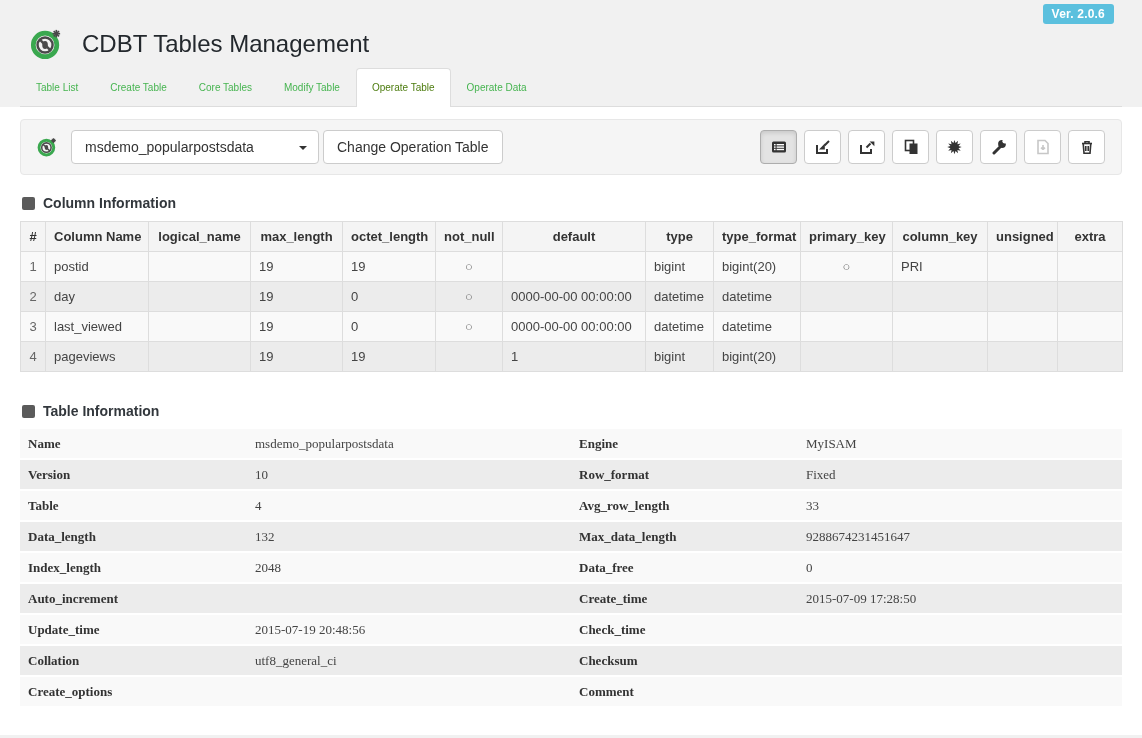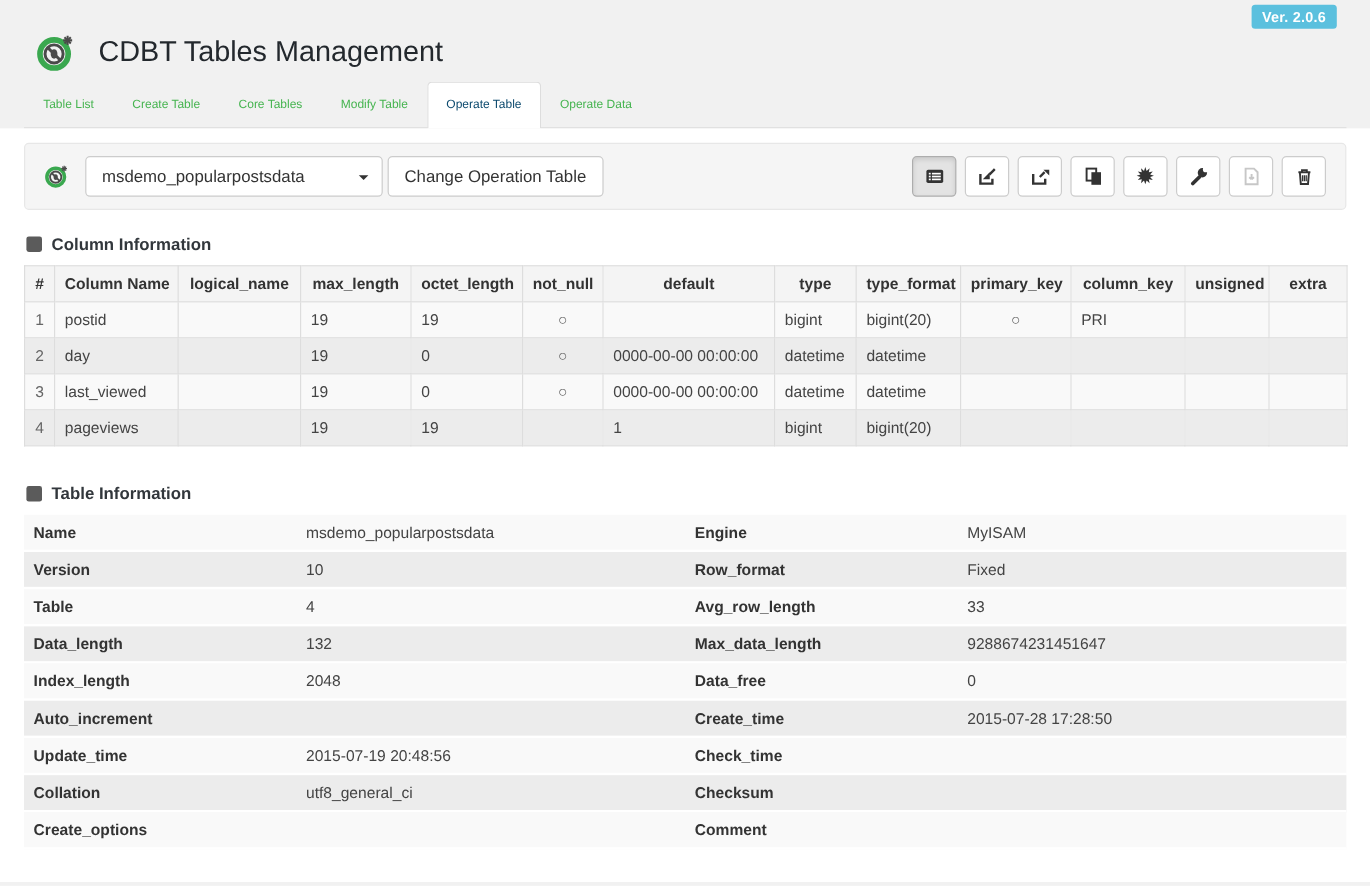--- a/index.html
+++ b/index.html
@@ -10,21 +10,21 @@
   .logo{width:32px;height:32px;margin-right:8px;flex:0 0 auto;}
   h1.page-title{font-size:24px;font-weight:400;color:#23282d;margin:12px;line-height:32px;}
   .ver-badge{position:absolute;right:28px;top:4px;background:#5bc0de;color:#fff;font-size:12px;font-weight:bold;
              padding:3px 9px;border-radius:3px;letter-spacing:.2px;}
 
   
   .tabwrap{padding:0 20px;margin-top:2px;}
   .tabs{display:flex;border-bottom:1px solid #ddd;height:38px;}
   .tab{font-size:10px;color:#46b450;padding:10px 15px;line-height:17px;cursor:pointer;text-decoration:none;
        border:1px solid transparent;border-bottom:none;margin-bottom:-1px;white-space:nowrap;}
-  .tab.active{background:#fff;border-color:#ddd;border-radius:4px 4px 0 0;color:#0c4a6e;cursor:default;}
+  .tab.active{background:#fff;border-color:#ddd;border-radius:4px 4px 0 0;color:#4d7c0f;cursor:default;}
 
   
   .panel{background:#fff;min-height:612px;padding:12px 20px 4px 20px;}
 
   
   .well{background:#f5f5f5;border:1px solid #e7e7e7;border-radius:4px;height:56px;display:flex;align-items:center;
         padding:0 16px;box-sizing:border-box;}
   .well .mini-logo{width:20px;height:20px;margin-right:14px;flex:0 0 auto;}
   .select-btn{position:relative;width:248px;height:34px;background:#fff;border:1px solid #ccc;border-radius:4px;
               box-sizing:border-box;font-size:14px;color:#333;line-height:32px;padding:0 26px 0 13px;cursor:pointer;}
@@ -51,21 +51,21 @@
   table.cols th,table.cols td{border:1px solid #ddd;font-size:13px;height:30px;padding:0 8px;overflow:hidden;
         white-space:nowrap;box-sizing:border-box;}
   table.cols th{background:#f4f4f4;color:#333;font-weight:bold;text-align:center;}
   table.cols th.left{text-align:left;}
   table.cols td{color:#444;text-align:left;}
   table.cols td.ctr{text-align:center;color:#666;}
   table.cols tbody tr:nth-child(odd){background:#f9f9f9;}
   table.cols tbody tr:nth-child(even){background:#ececec;}
 
   
-  .info-grid{width:1102px;}
+  .info-grid{width:1102px;font-family:Liberation Serif, serif;}
   .ig-row{display:grid;grid-template-columns:233px 318px 233px 318px;height:29px;line-height:29px;
           border-bottom:2px solid #fff;font-size:13px;}
   .ig-row:nth-child(odd){background:#f9f9f9;}
   .ig-row:nth-child(even){background:#ececec;}
   .ig-label{font-weight:bold;color:#333;padding-left:8px;}
   .ig-value{color:#444;padding-left:2px;}
 </style>
 </head>
 <body>
 
@@ -324,21 +324,21 @@
       <div class="ig-row">
         <div class="ig-label">Index_length</div>
         <div class="ig-value">2048</div>
         <div class="ig-label">Data_free</div>
         <div class="ig-value">0</div>
       </div>
       <div class="ig-row">
         <div class="ig-label">Auto_increment</div>
         <div class="ig-value"></div>
         <div class="ig-label">Create_time</div>
-        <div class="ig-value">2015-07-28 17:28:50</div>
+        <div class="ig-value">2015-07-09 17:28:50</div>
       </div>
       <div class="ig-row">
         <div class="ig-label">Update_time</div>
         <div class="ig-value">2015-07-19 20:48:56</div>
         <div class="ig-label">Check_time</div>
         <div class="ig-value"></div>
       </div>
       <div class="ig-row">
         <div class="ig-label">Collation</div>
         <div class="ig-value">utf8_general_ci</div>

